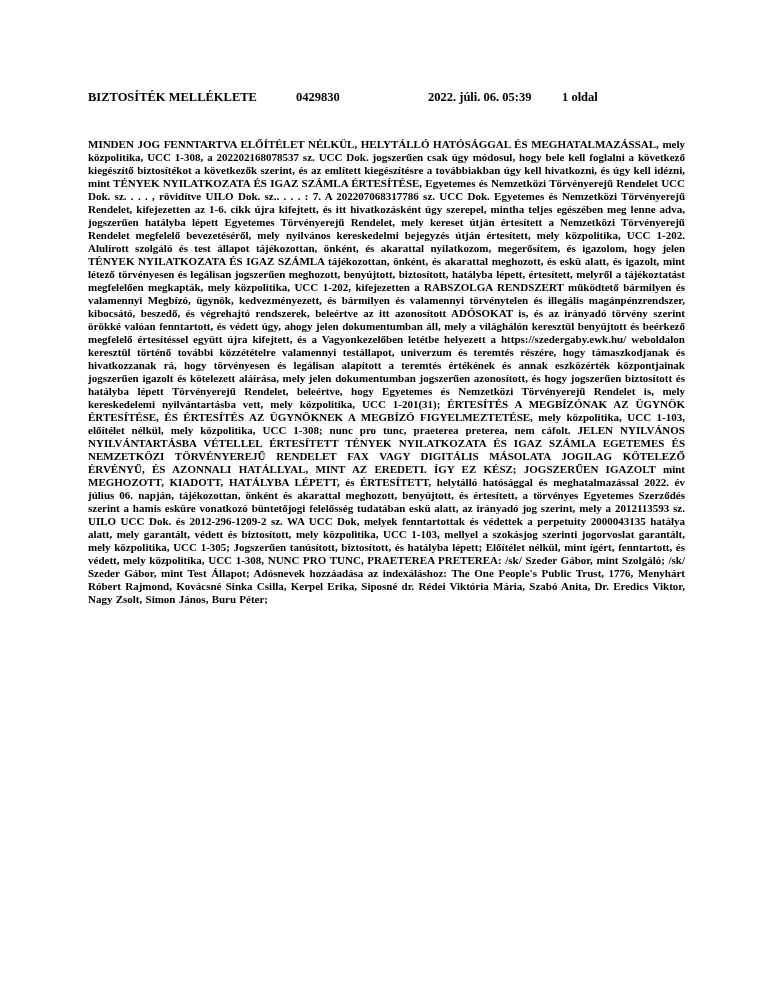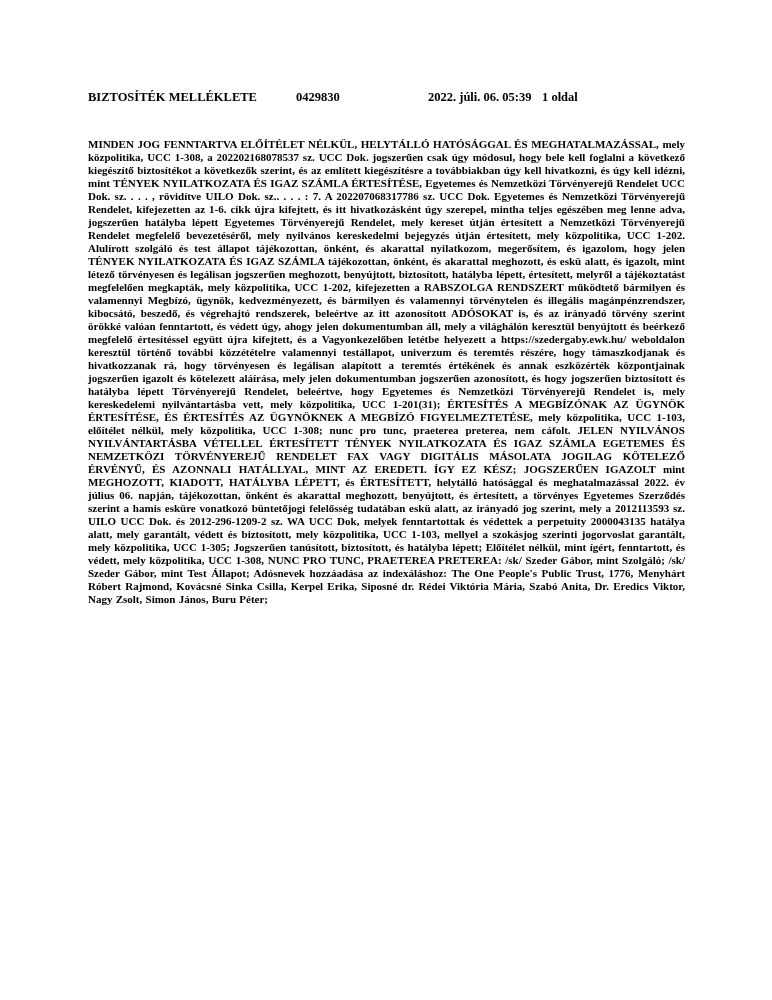--- a/index.html
+++ b/index.html
@@ -22,21 +22,21 @@
     left: 0;
     width: 772px;
     height: 16px;
     font-size: 12.5px;
     font-weight: bold;
     white-space: nowrap;
   }
   .header-row .h-title   { position: absolute; left: 88px;  top: 0; }
   .header-row .h-docnum  { position: absolute; left: 296px; top: 0; }
   .header-row .h-date    { position: absolute; left: 391px; top: 0; margin-left: 37px; }
-  .header-row .h-page    { position: absolute; left: 542px; top: 0; text-align: center; }
+  .header-row .h-page    { position: absolute; left: 562px; top: 0; text-align: center; }
   .body-text {
     position: absolute;
     top: 138px;
     left: 88px;
     width: 597px;
     font-size: 11px;
     line-height: 13px;
     font-weight: bold;
     text-align: justify;
     text-justify: inter-word;

